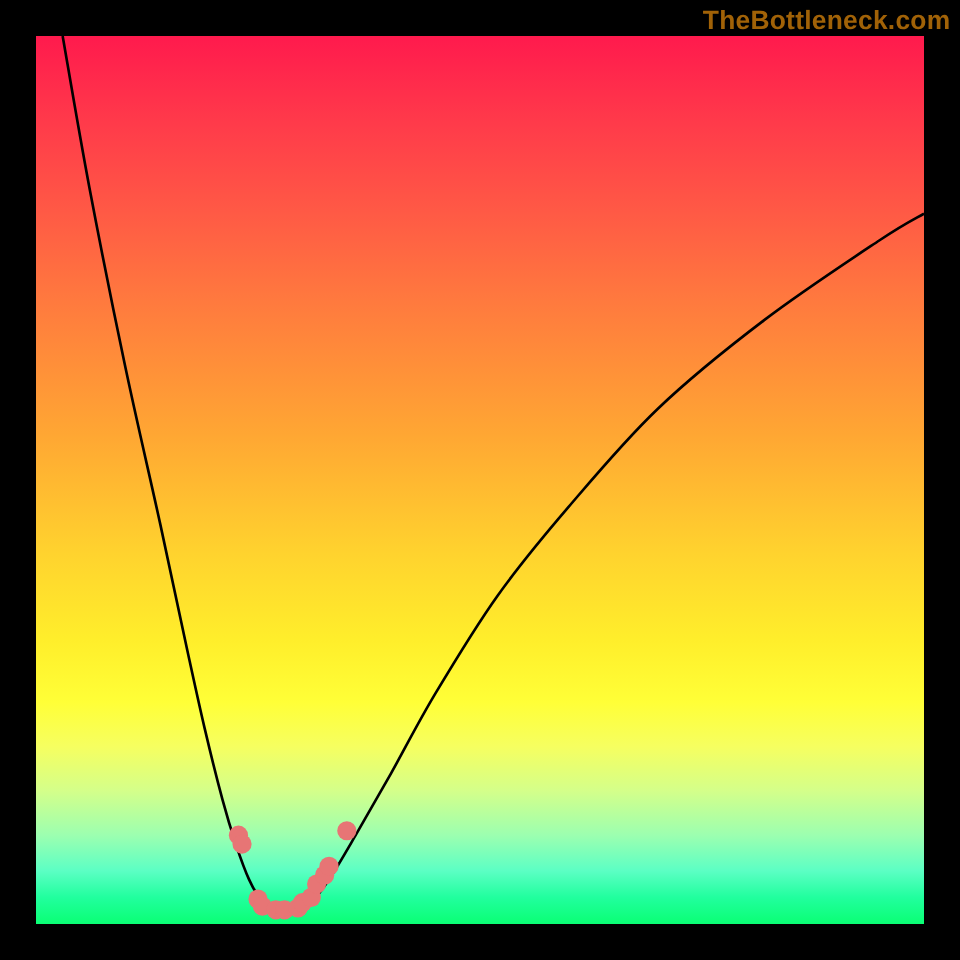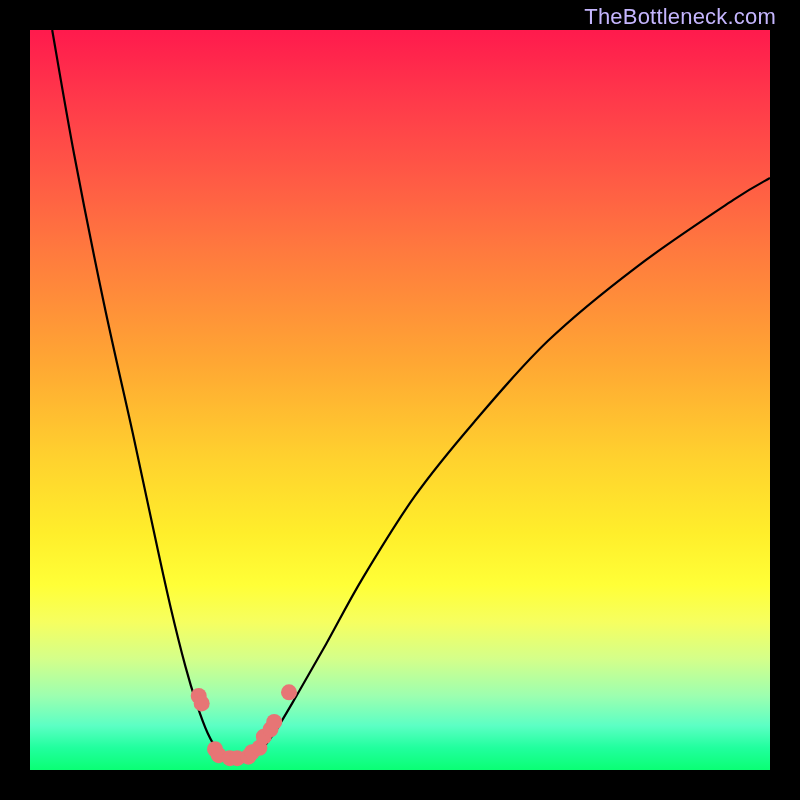--- a/index.html
+++ b/index.html
@@ -29,24 +29,24 @@
       #f6ff60 80%,
       #d4ff8a 85%,
       #9cffb0 90%,
       #5cffc4 94%,
       #21ff9e 97%,
       #0aff74 100%);
   }
   .watermark {
     position: absolute;
     top: 4px;
-    right: 24px;
-    color: #c4b5fd;
+    right: 8px;
+    color: #a16207;
     font-size: 22px;
-    font-weight: 400;
+    font-weight: 700;
     letter-spacing: 0.2px;
     z-index: 20;
   }
   svg.plot {
     position: absolute;
     left: 30px;
     top: 30px;
     width: 740px;
     height: 740px;
     z-index: 10;

